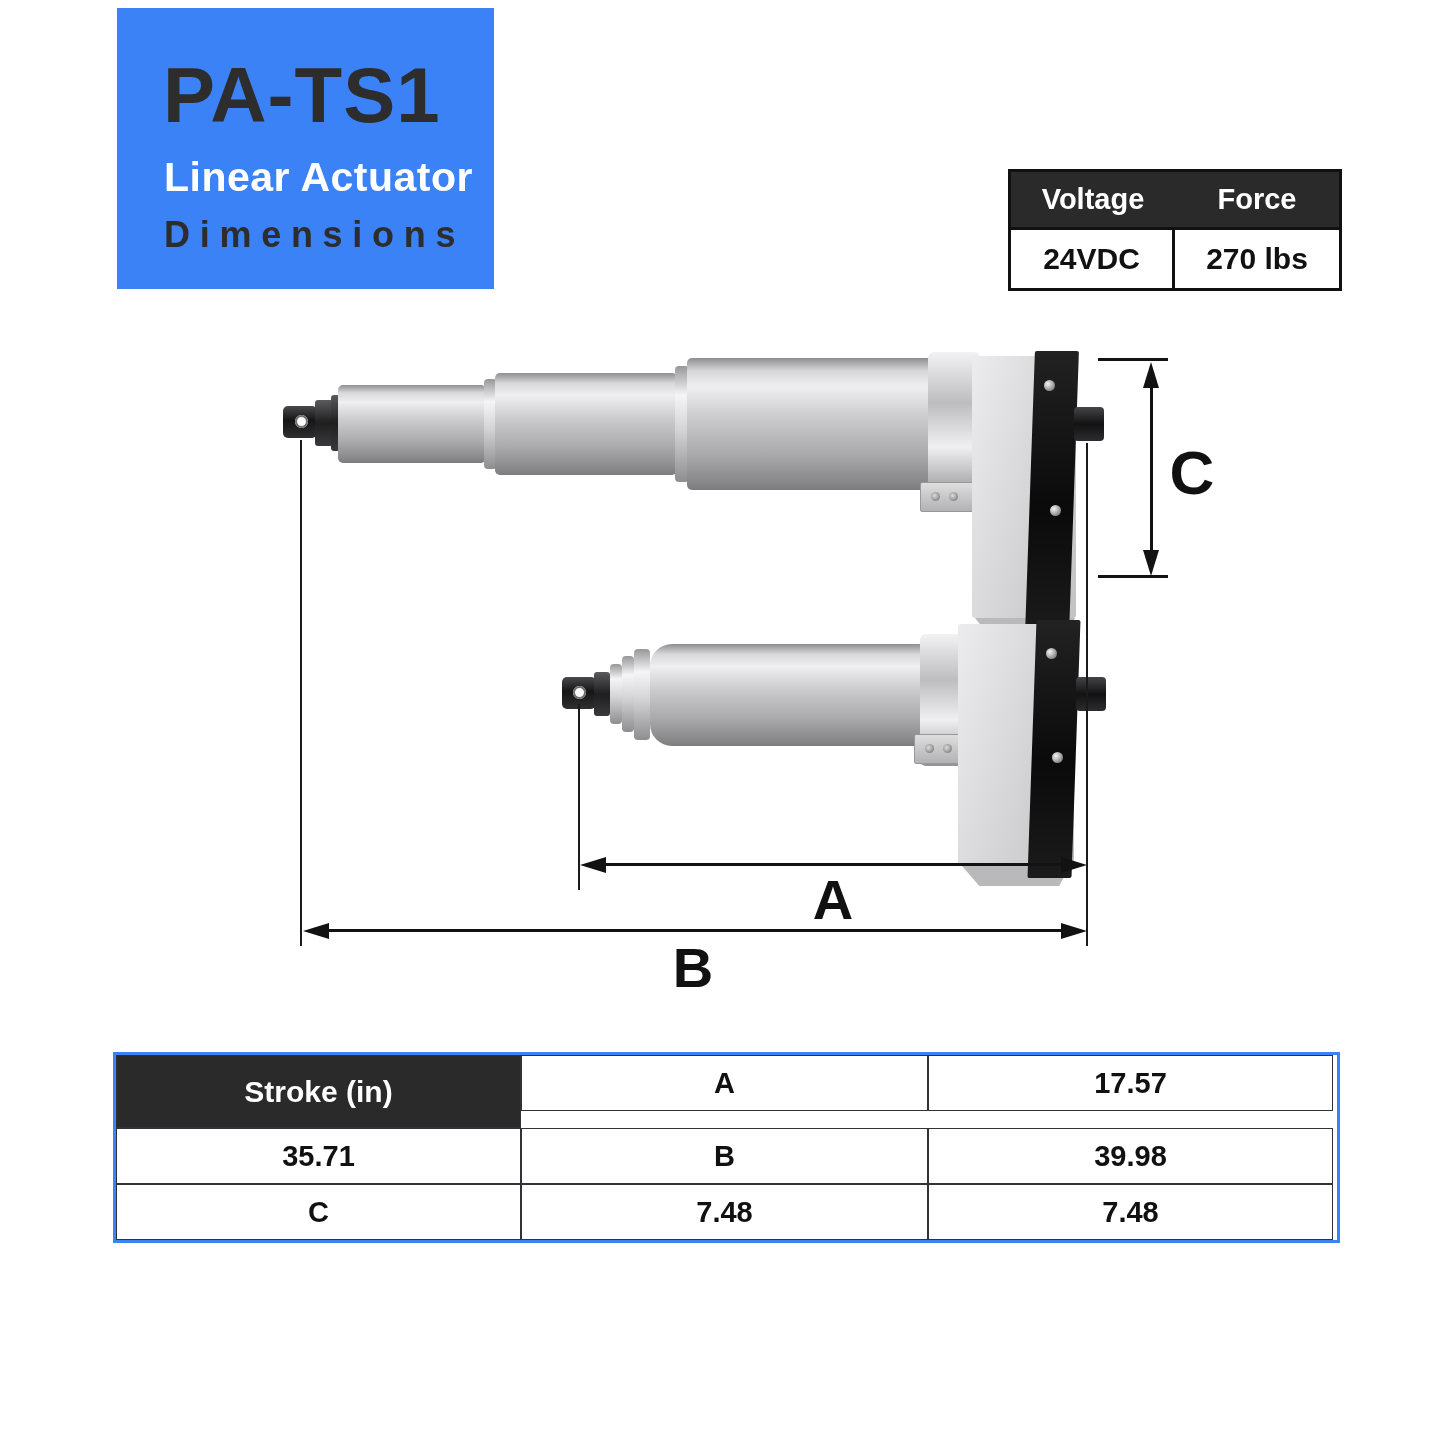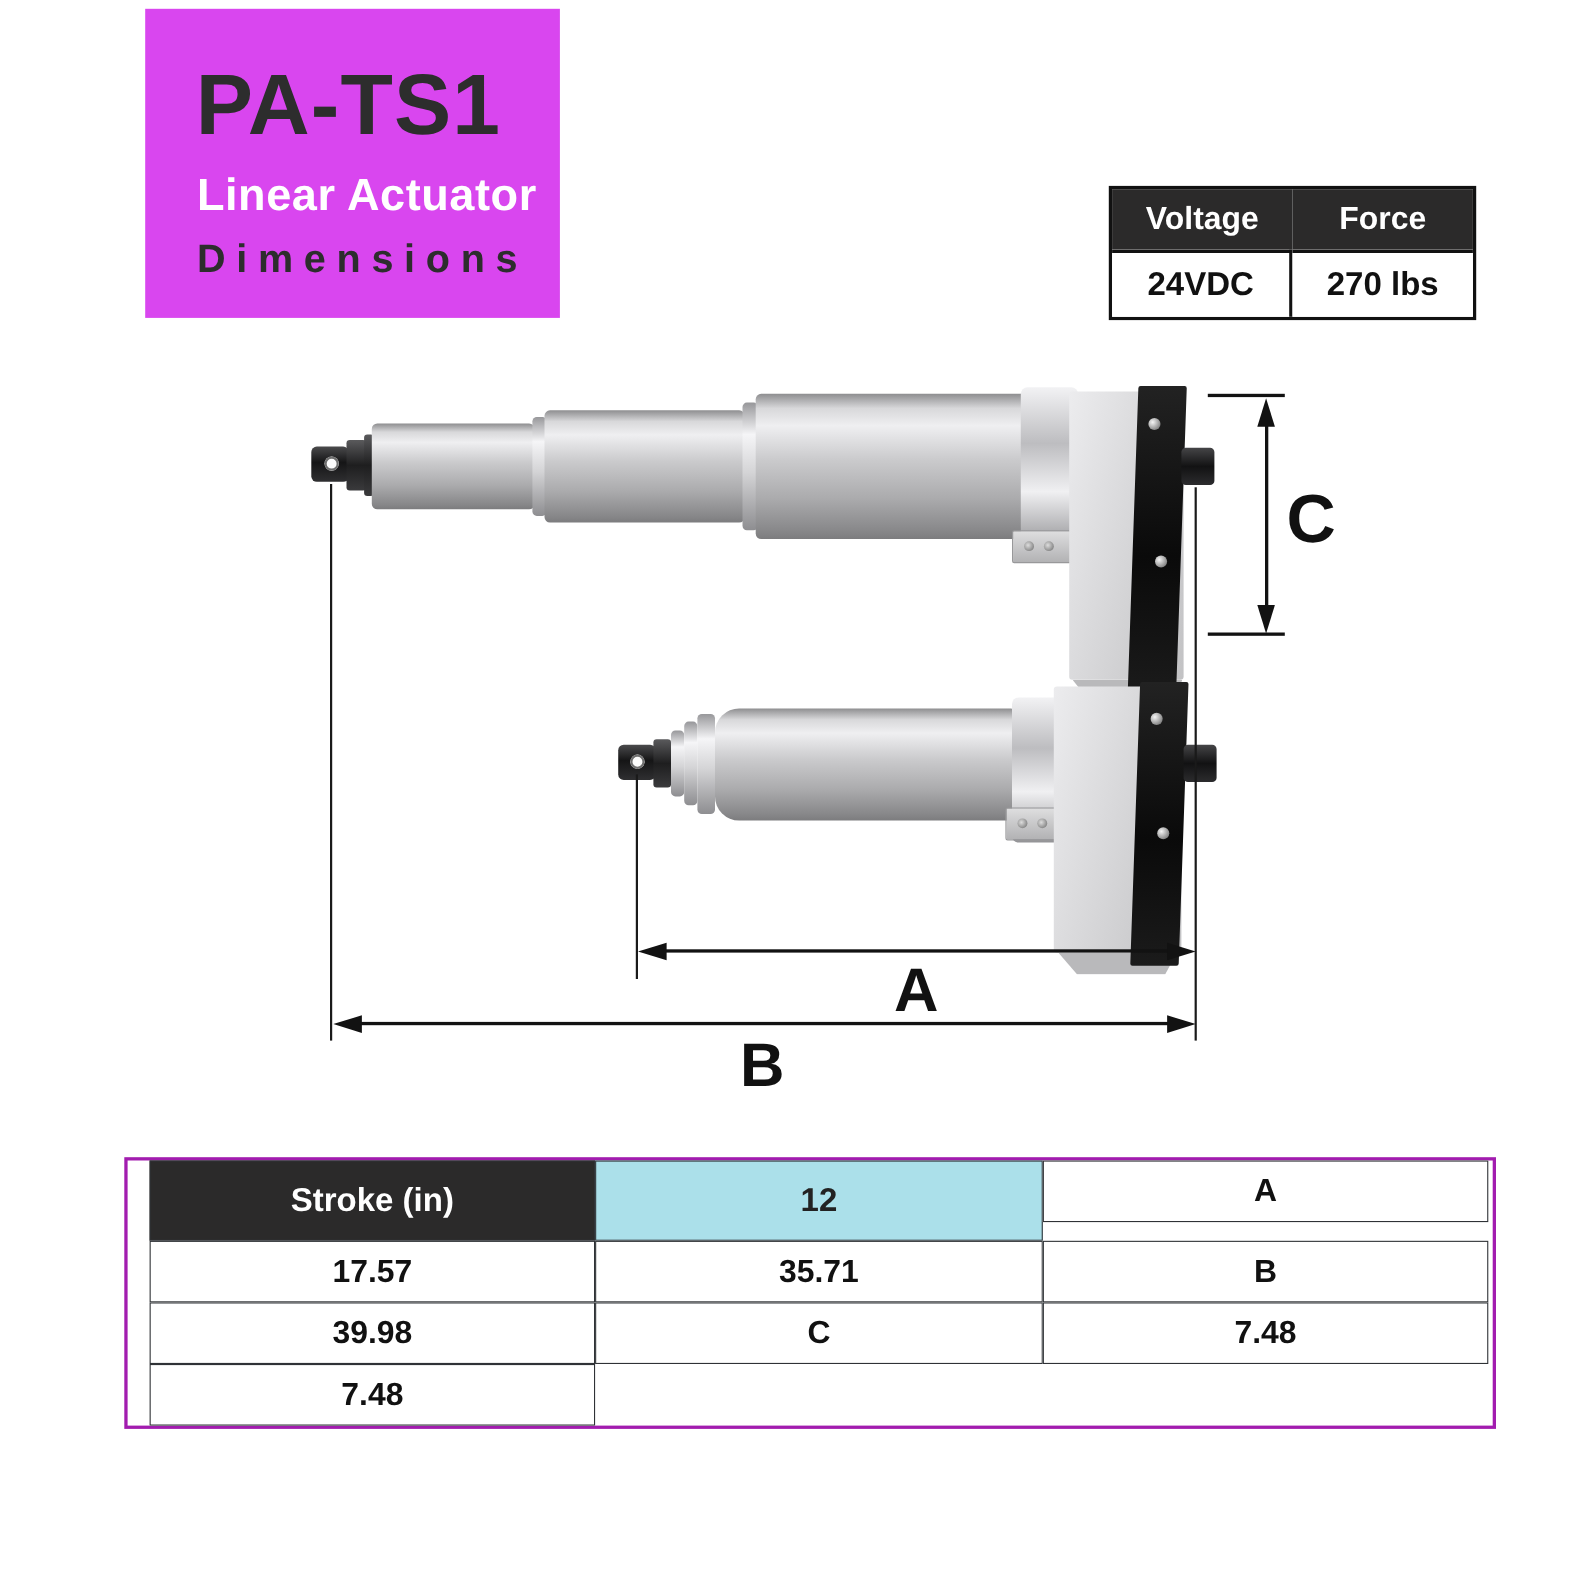--- a/index.html
+++ b/index.html
@@ -1,20 +1,20 @@
 <!DOCTYPE html>
 <html><head>
 <meta charset="utf-8">
 <style>
   html,body{margin:0;padding:0;background:#ffffff;}
   .canvas{position:relative;width:1445px;height:1445px;background:#ffffff;overflow:hidden;
           font-family:"Liberation Sans", sans-serif;}
 
   
-  .brand-box{position:absolute;left:117px;top:8px;width:377px;height:281px;background:#d946ef;margin-left:15px;}
+  .brand-box{position:absolute;left:117px;top:8px;width:377px;height:281px;background:#3b82f6;}
   .brand-model{position:absolute;left:46px;top:42px;font-size:78px;font-weight:800;color:#2d2d2d;letter-spacing:1px;}
   .brand-product{position:absolute;left:47px;top:146px;font-size:41px;font-weight:700;color:#ffffff;letter-spacing:0.5px;}
   .brand-label{position:absolute;left:47px;top:206px;font-size:36px;font-weight:700;color:#2d2d2d;letter-spacing:0.27em;}
 
   
   .spec-table{position:absolute;left:1008px;top:169px;width:328px;border:3px solid #111;
               display:grid;grid-template-columns:1fr 1fr;}
   .spec-th{background:#2b2a2a;color:#ffffff;font-size:29px;font-weight:700;text-align:center;
            height:55px;line-height:55px;}
   .spec-td{background:#ffffff;color:#111;font-size:30px;font-weight:700;text-align:center;
@@ -46,22 +46,22 @@
         border-color:transparent #121212 transparent transparent;}
   .arrR{position:absolute;width:0;height:0;border-style:solid;border-width:8px 0 8px 26px;
         border-color:transparent transparent transparent #121212;}
   .arrU{position:absolute;width:0;height:0;border-style:solid;border-width:0 8px 26px 8px;
         border-color:transparent transparent #121212 transparent;}
   .arrD{position:absolute;width:0;height:0;border-style:solid;border-width:26px 8px 0 8px;
         border-color:#121212 transparent transparent transparent;}
   .dim-label{position:absolute;width:80px;text-align:center;font-size:56px;font-weight:800;color:#111;line-height:1;}
 
   
-  .dim-table{position:absolute;left:113px;top:1052px;width:1221px;border:3px solid #a21caf;
-             display:grid;grid-template-columns:405px 407px 405px;padding-left:20px;}
+  .dim-table{position:absolute;left:113px;top:1052px;width:1221px;border:3px solid #3b82f6;
+             display:grid;grid-template-columns:405px 407px 405px;}
   .dt-cell{border:1.5px solid #2f3236;display:flex;align-items:center;justify-content:center;
            font-weight:700;color:#111;background:#fff;}
   .dt-head{height:71px;font-size:30px;}
   .dt-dark{background:#2b2a2a;color:#ffffff;}
   .dt-blue{background:#abe0ea;color:#222;}
   .dt-row{height:54px;font-size:29px;}
 </style>
 </head>
 <body>
 
@@ -140,21 +140,20 @@
 
   <div class="dline" style="left:1098px;top:358px;width:70px;height:3px;"></div>
   <div class="dline" style="left:1098px;top:575px;width:70px;height:3px;"></div>
   <div class="dline" style="left:1150px;top:380px;width:3px;height:178px;"></div>
   <div class="arrU" style="left:1143px;top:362px;"></div>
   <div class="arrD" style="left:1143px;top:550px;"></div>
   <div class="dim-label" style="left:1152px;top:442px;font-size:62px;">C</div>
 
   <div class="dim-table">
     <div class="dt-cell dt-head dt-dark">Stroke (in)</div>
-    <div class="dt-cell dt-head dt-blue">12</div>
 
     <div class="dt-cell dt-row">A</div>
     <div class="dt-cell dt-row">17.57</div>
     <div class="dt-cell dt-row">35.71</div>
 
     <div class="dt-cell dt-row">B</div>
     <div class="dt-cell dt-row">39.98</div>
 
     <div class="dt-cell dt-row">C</div>
     <div class="dt-cell dt-row">7.48</div>

